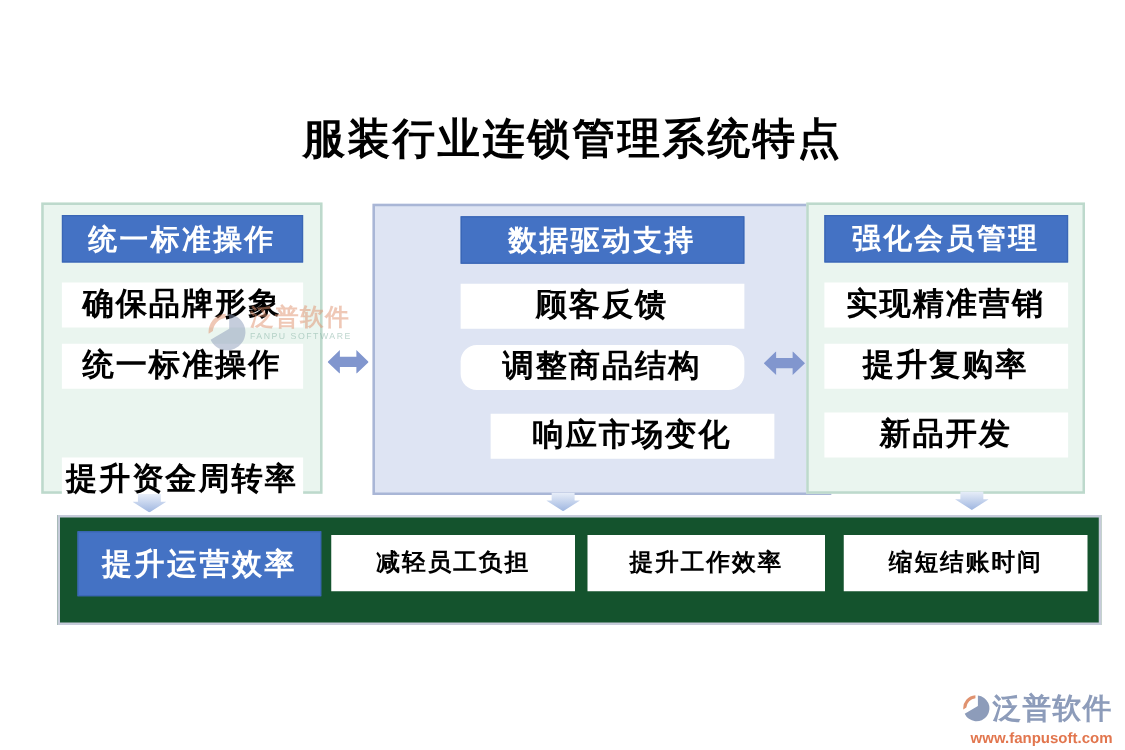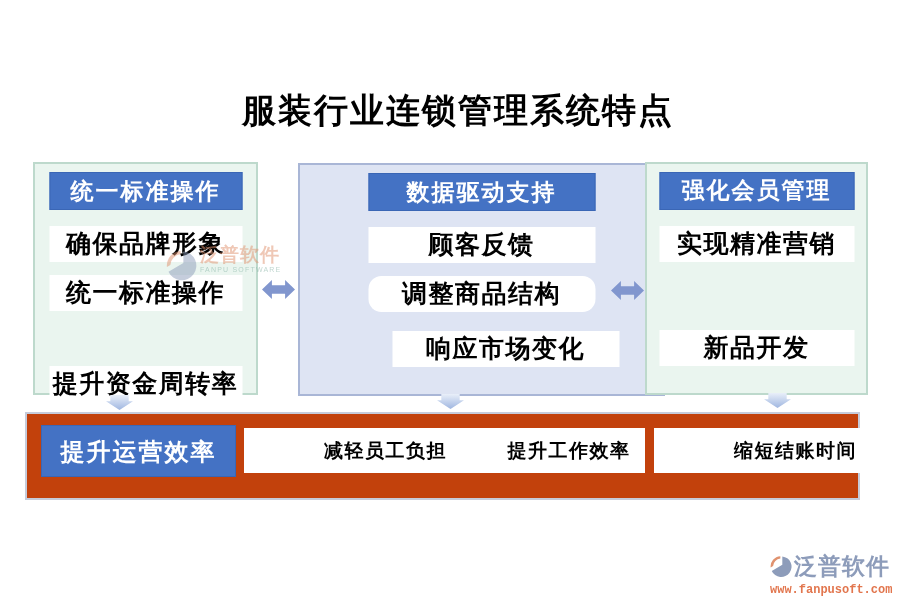--- a/index.html
+++ b/index.html
@@ -21,33 +21,33 @@
     color:#fff;font-size:23px;font-weight:bold;letter-spacing:2px;text-align:center;white-space:nowrap;
   }
   .item{
     position:absolute;left:50%;transform:translateX(-50%);
     height:36px;line-height:36px;background:#ffffff;
     color:#000;font-size:25px;font-weight:bold;letter-spacing:1.5px;text-align:center;white-space:nowrap;
   }
   .r1{top:62px}.r2{top:111px}.r3{top:166px}
   
   .bottom-row{
-    position:absolute;left:25px;top:412px;width:835px;height:88px;box-sizing:border-box;
-    background:#c2410c;border:2px solid #c6cbda;
+    position:absolute;left:46px;top:412px;width:835px;height:88px;box-sizing:border-box;
+    background:#14532d;border:2px solid #c6cbda;
   }
   .bottom-hdr{
     position:absolute;left:14px;top:11px;width:195px;height:52px;line-height:52px;
     background:#4472c4;border:1px solid #3a66b5;box-sizing:border-box;
     color:#fff;font-size:24px;font-weight:bold;letter-spacing:2px;text-align:center;
   }
   .bottom-item{
     position:absolute;top:14px;height:45px;line-height:45px;background:#fff;
-    color:#000;font-size:19px;font-weight:bold;letter-spacing:1.5px;text-align:center;padding-left:44px;
+    color:#000;font-size:19px;font-weight:bold;letter-spacing:1.5px;text-align:center;
   }
-  .b1{left:217px;width:195px}.b2{left:422px;width:152px}.b3{left:627px;width:195px}
+  .b1{left:217px;width:195px}.b2{left:422px;width:190px}.b3{left:627px;width:195px}
   
   .h-arrow{
     position:absolute;width:33px;height:19px;background:#8196ce;
     clip-path:polygon(0 50%,30% 0,30% 28%,70% 28%,70% 0,100% 50%,70% 100%,70% 72%,30% 72%,30% 100%);
   }
   .d-arrow{
     position:absolute;width:27px;height:15px;
     background:linear-gradient(#e9eff9,#9fb6e0);
     clip-path:polygon(16% 0,84% 0,84% 42%,100% 42%,50% 100%,0 42%,16% 42%);
   }
@@ -55,21 +55,21 @@
   .watermark{position:absolute;left:166px;top:245px;display:flex;align-items:flex-start;opacity:.5;}
   .watermark svg{width:31px;height:31px;margin-top:5px;}
   .wm-text{margin-left:3px;line-height:1;}
   .wm-brand{font-size:19px;font-weight:bold;color:#e0926f;letter-spacing:1px;}
   .wm-sub{font-size:7px;color:#7fae9f;letter-spacing:1.2px;font-family:"Liberation Sans",sans-serif;margin-top:2px;}
   
   .footer-logo{position:absolute;left:770px;top:551px;width:120px;}
   .fl-line{display:flex;align-items:center;}
   .fl-line svg{width:23px;height:23px;margin-right:2px;}
   .fl-brand{font-size:23px;font-weight:bold;color:#8d9cba;letter-spacing:1px;white-space:nowrap;}
-  .fl-url{text-align:right;font-size:12px;font-weight:bold;color:#e2764e;margin-top:1px;font-family:Liberation Mono, monospace;}
+  .fl-url{text-align:right;font-size:12px;font-weight:bold;color:#e2764e;margin-top:1px;font-family:Liberation Sans, sans-serif;}
 </style>
 </head>
 <body>
 
 <div class="canvas">
 
   <h1 class="title">服装行业连锁管理系统特点</h1>
 
   <div class="col mint" style="left:33px;top:162px;width:225px;height:233px;">
     <div class="hdr" style="width:193px;">统一标准操作</div>
@@ -81,20 +81,21 @@
   <div class="col lavender" style="left:298px;top:163px;width:367px;height:233px;">
     <div class="hdr" style="width:227px;">数据驱动支持</div>
     <div class="item r1" style="width:227px;">顾客反馈</div>
     <div class="item r2" style="width:227px;border-radius:13px;">调整商品结构</div>
     <div class="item r3" style="width:227px;margin-left:24px;">响应市场变化</div>
   </div>
 
   <div class="col mint" style="left:645px;top:162px;width:223px;height:233px;">
     <div class="hdr" style="width:195px;font-family:Liberation Mono, monospace;">强化会员管理</div>
     <div class="item r1" style="width:195px;">实现精准营销</div>
+    <div class="item r2" style="width:195px;">提升复购率</div>
     <div class="item r3" style="width:195px;">新品开发</div>
   </div>
 
   <div class="h-arrow" style="left:262px;top:280px;"></div>
   <div class="h-arrow" style="left:611px;top:281px;"></div>
 
   <div class="d-arrow" style="left:106px;top:395px;"></div>
   <div class="d-arrow" style="left:437px;top:394px;"></div>
   <div class="d-arrow" style="left:764px;top:393px;"></div>
 

